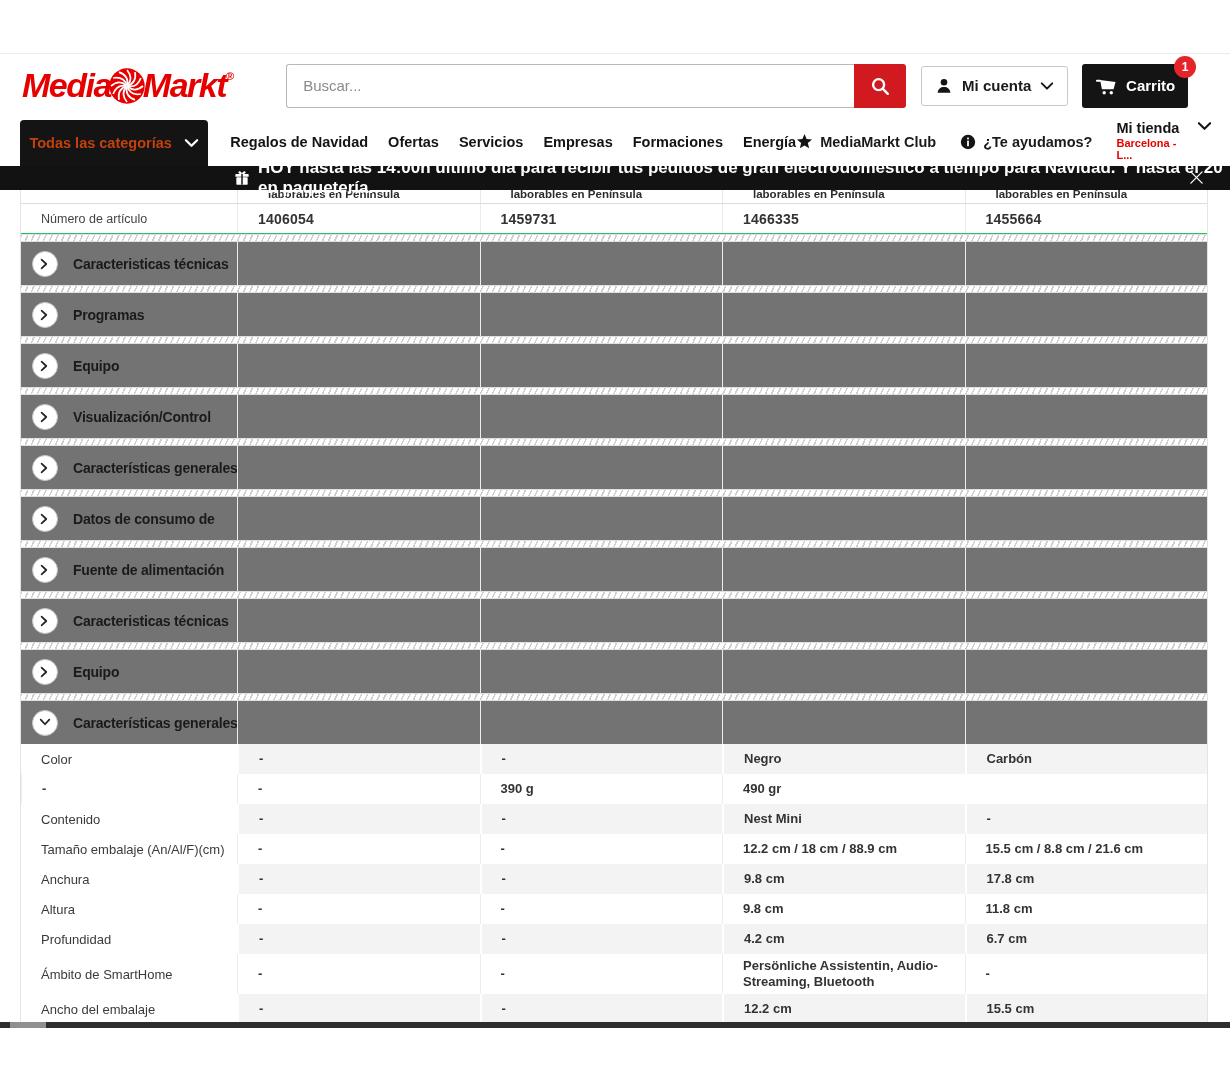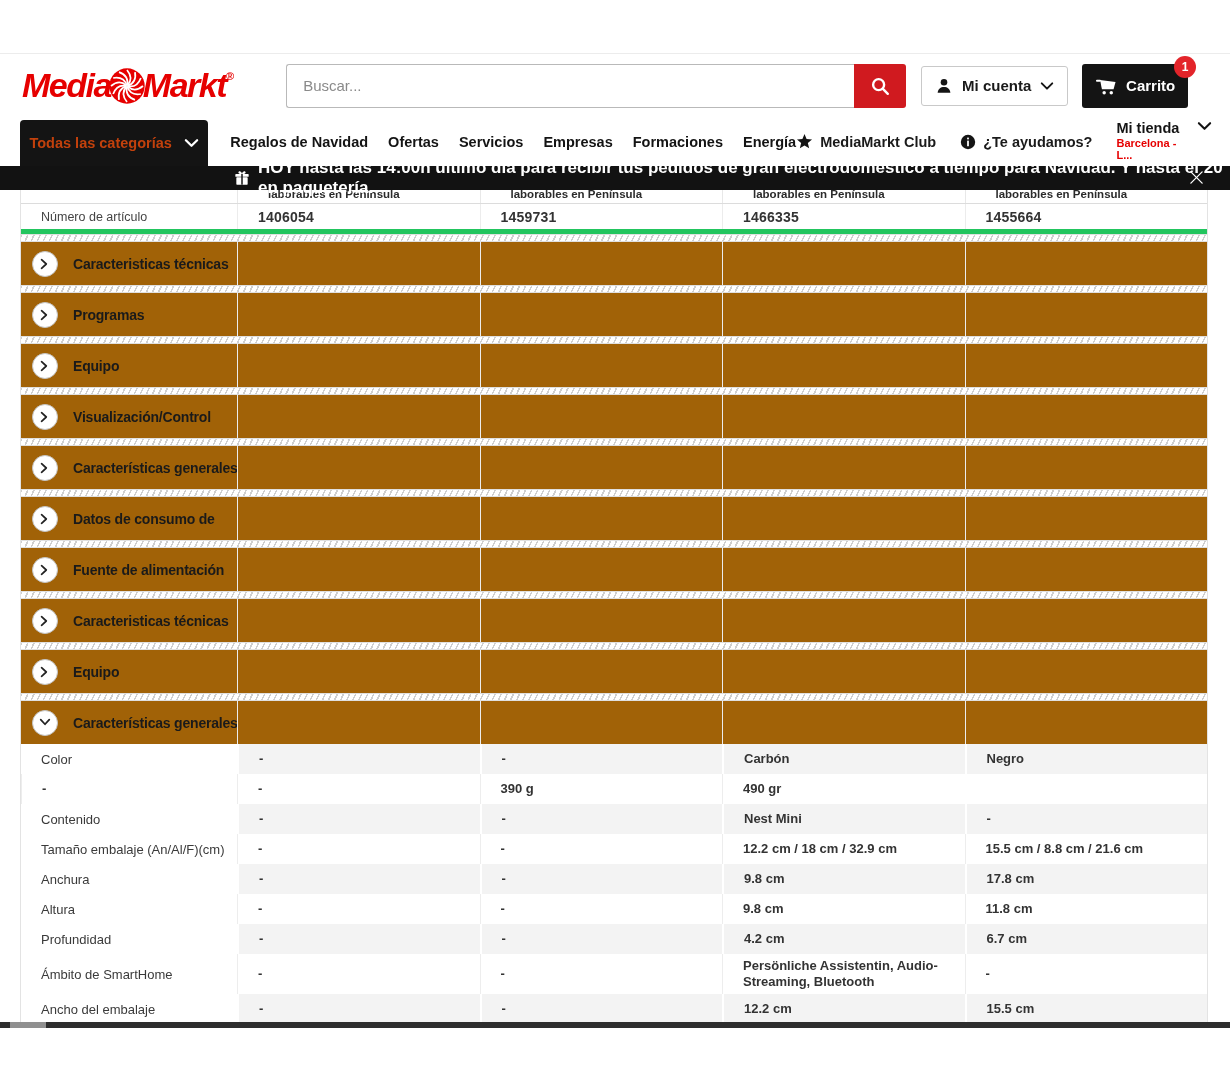--- a/index.html
+++ b/index.html
@@ -53,30 +53,30 @@
   
   .table { margin:0 20px; width:1188px; border-left:1px solid #e3e3e3; border-right:1px solid #e3e3e3; }
   .grid { display:grid; grid-template-columns:216px repeat(4,1fr); }
   .cell { display:flex; align-items:center; }
 
   .clipped-row { height:13px; overflow:hidden; }
   .clipped-row .cell { border-left:1px solid #e8e8e8; }
   .clipped-row .cell:first-child { border-left:none; }
   .clipped-text { display:block; margin-top:-5px; padding-left:30px; font-size:11.5px; font-weight:bold; color:#2b2b2b; white-space:nowrap; }
 
-  .article-row { height:31px; border-top:1px solid #dcdcdc; border-bottom:5px solid #22c55e; }
+  .article-row { height:31px; border-top:1px solid #dcdcdc; border-bottom:1px solid #22c55e; }
   .article-row .label-cell { padding-left:20px; font-size:12.5px; color:#444; }
   .article-row .cell { border-left:1px solid #ececec; }
   .article-row .cell:first-child { border-left:none; }
   .article-value { padding-left:20px; font-size:14px; font-weight:bold; color:#333; letter-spacing:.2px; }
 
   .hatch { height:8px; border-top:1px solid #e0e0e0; border-bottom:1px solid #e0e0e0;
     background:repeating-linear-gradient(115deg,#cfcfcf 0 1.5px,#ffffff 1.5px 5.5px); }
 
-  .section-row { height:43px; background:#a16207; }
+  .section-row { height:43px; background:#737373; }
   .section-row .head-cell { padding-left:11px; }
   .section-row .cell { border-left:1px solid #ececec; }
   .section-row .cell:first-child { border-left:none; }
   .toggle-btn { width:26px; height:26px; min-width:26px; border:1px solid #c4c4c4; border-radius:50%; background:#fff;
     display:flex; align-items:center; justify-content:center; cursor:pointer; }
   .section-label { margin-left:15px; font-size:14px; font-weight:bold; color:#1a1a1a; letter-spacing:-.2px; white-space:nowrap; }
 
   .detail-row { min-height:30px; }
   .detail-row .label-cell { padding-left:20px; font-size:13px; color:#3a3a3a; background:#fff; }
   .detail-row .val-cell { padding:4px 8px 4px 20px; font-size:13px; font-weight:bold; color:#333; line-height:16px;
@@ -411,41 +411,41 @@
         </div>
         <div class="cell"></div>
         <div class="cell"></div>
         <div class="cell"></div>
         <div class="cell"></div>
       </div>
       <div class="grid detail-row alt">
         <div class="cell label-cell">Color</div>
         <div class="cell val-cell">-</div>
         <div class="cell val-cell">-</div>
+        <div class="cell val-cell">Negro</div>
         <div class="cell val-cell">Carbón</div>
-        <div class="cell val-cell">Negro</div>
       </div>
       <div class="grid detail-row">
         <div class="cell val-cell">-</div>
         <div class="cell val-cell">-</div>
         <div class="cell val-cell">390 g</div>
         <div class="cell val-cell">490 gr</div>
       </div>
       <div class="grid detail-row alt">
         <div class="cell label-cell">Contenido</div>
         <div class="cell val-cell">-</div>
         <div class="cell val-cell">-</div>
         <div class="cell val-cell">Nest Mini</div>
         <div class="cell val-cell">-</div>
       </div>
       <div class="grid detail-row">
         <div class="cell label-cell">Tamaño embalaje (An/Al/F)(cm)</div>
         <div class="cell val-cell">-</div>
         <div class="cell val-cell">-</div>
-        <div class="cell val-cell">12.2 cm / 18 cm / 32.9 cm</div>
+        <div class="cell val-cell">12.2 cm / 18 cm / 88.9 cm</div>
         <div class="cell val-cell">15.5 cm / 8.8 cm / 21.6 cm</div>
       </div>
       <div class="grid detail-row alt">
         <div class="cell label-cell">Anchura</div>
         <div class="cell val-cell">-</div>
         <div class="cell val-cell">-</div>
         <div class="cell val-cell">9.8 cm</div>
         <div class="cell val-cell">17.8 cm</div>
       </div>
       <div class="grid detail-row">

